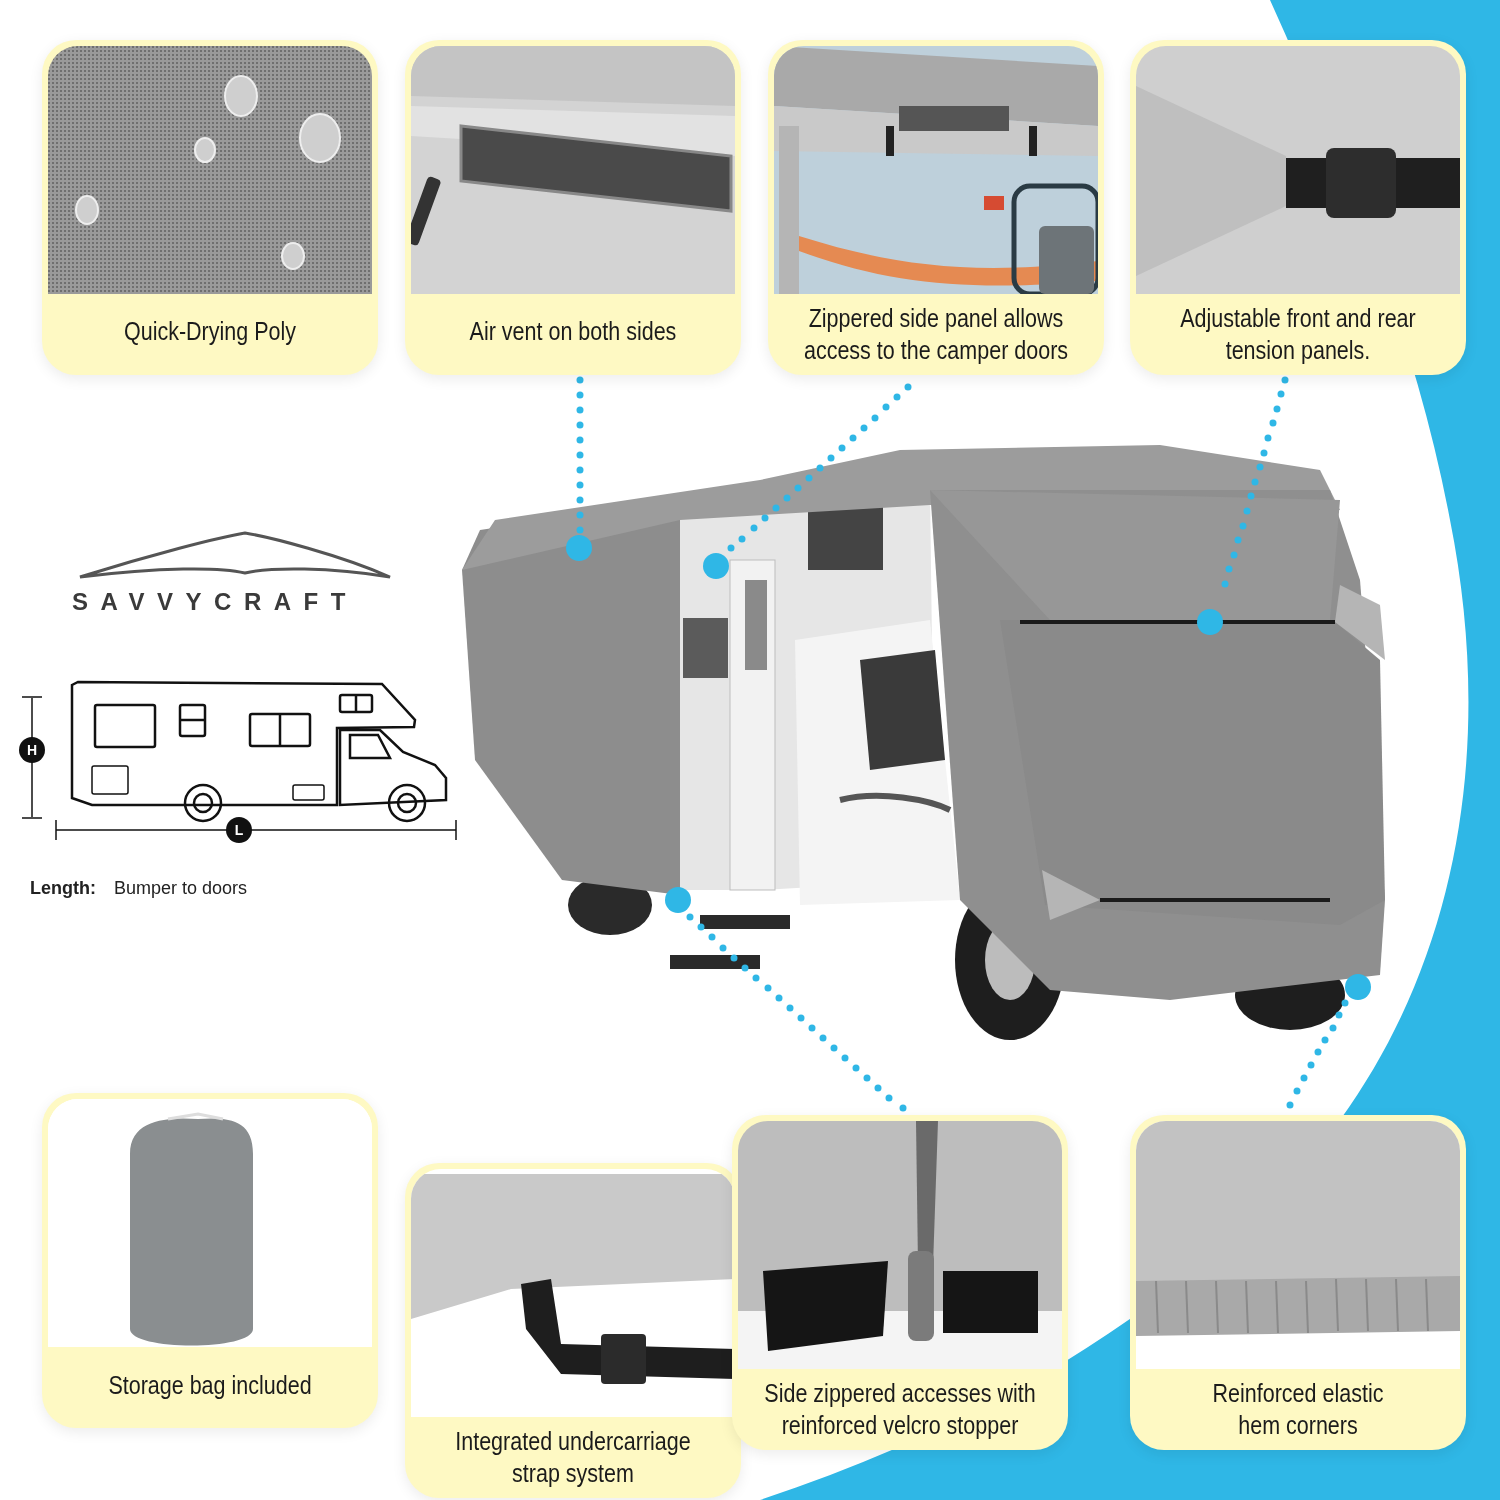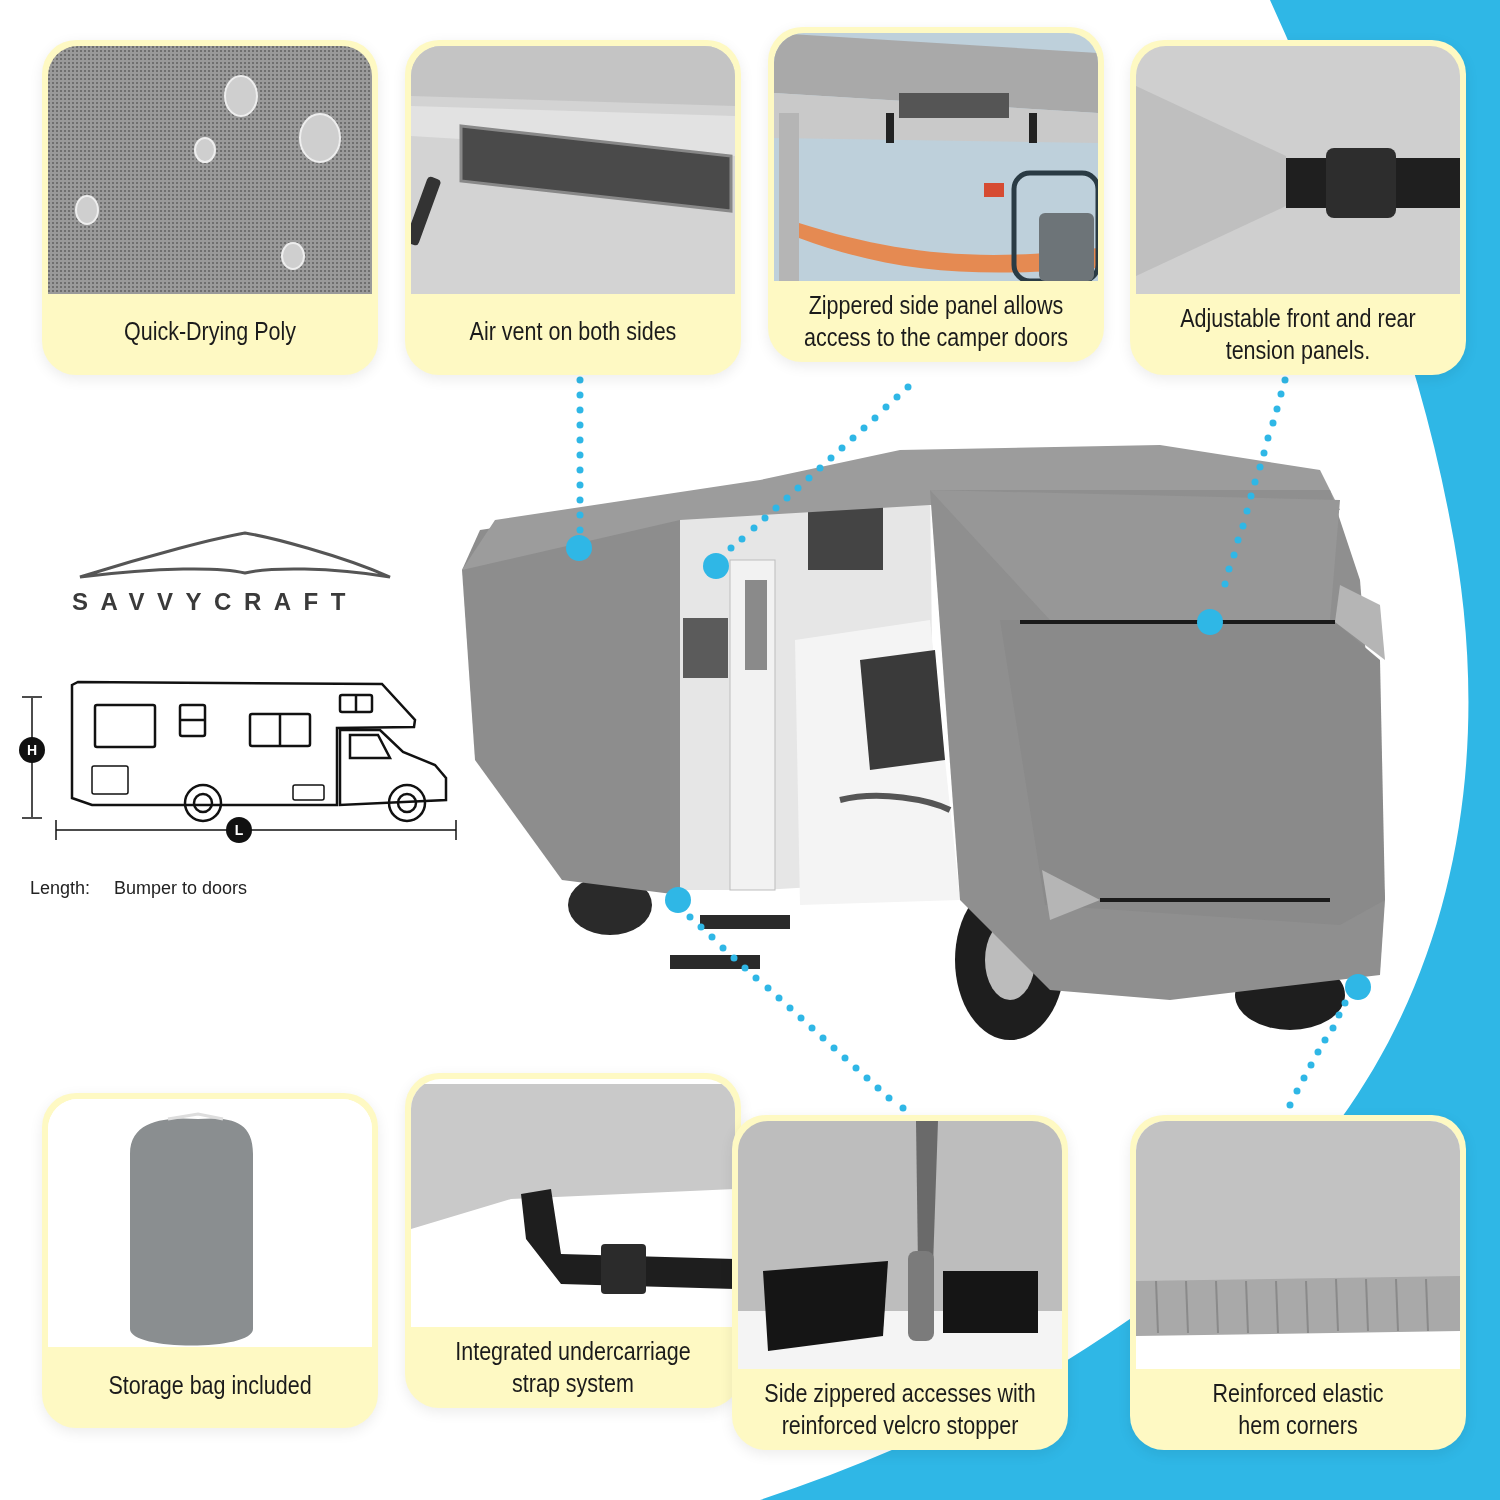--- a/index.html
+++ b/index.html
@@ -28,21 +28,21 @@
   }
   .callout-svg { position:absolute; left:0; top:0; width:1500px; height:1500px; pointer-events:none; }
   .logo { position:absolute; left:70px; top:525px; width:335px; height:90px; }
   .logo-text {
     position:absolute; left:72px; top:588px; width:330px;
     font-size:24px; letter-spacing:12.5px; color:#3a3a3a; font-weight:bold;
   }
   .diagram { position:absolute; left:10px; top:660px; width:460px; height:190px; }
   .measure { position:absolute; left:30px; top:878px; width:460px; font-size:18px; color:#222; }
   .measure .row { display:flex; margin-bottom:16px; line-height:21px; }
-  .measure .k { font-weight:normal; width:84px; flex:none; }
+  .measure .k { font-weight:bold; width:84px; flex:none; }
   .measure .v { flex:1; }
   .rv { position:absolute; left:440px; top:430px; width:960px; height:640px; }
 </style>
 </head>
 <body>
 
 <div class="bg-white-area"></div>
 
 <svg class="blue-swoosh" viewBox="0 0 1500 1500">
   <path d="M1270 0 L1500 0 L1500 1500 L760 1500 C1000 1420 1200 1300 1340 1120 C1470 940 1490 720 1450 520 C1420 360 1360 200 1270 0 Z" fill="#2fb7e6"></path>
@@ -204,21 +204,21 @@
     <path d="M0 0 L324 0 L324 60 L0 50 Z" fill="#c4c4c4"></path>
     <path d="M0 60 L324 70 L324 110 L0 90 Z" fill="#e2e2e2"></path>
     <path d="M50 80 L320 110 L320 165 L50 135 Z" fill="#4a4a4a" stroke="#888" stroke-width="3"></path>
     <rect x="5" y="130" width="14" height="70" rx="4" fill="#333" transform="rotate(20 12 165)"></rect>
   </svg>
   <div class="caption" style="top:275px;">
     <div>Air vent on both sides</div>
   </div>
 </div>
 
-<div class="card" style="left:768px; top:27px; width:336px; height:335px;">
+<div class="card" style="left:768px; top:40px; width:336px; height:335px;">
   <svg class="photo" viewBox="0 0 324 248" preserveAspectRatio="none" style="width:324px;">
     <rect width="324" height="248" fill="#bed0db"></rect>
     <path d="M0 0 L324 20 L324 80 L0 60 Z" fill="#a9a9a9"></path>
     <path d="M0 60 L324 80 L324 110 L0 105 Z" fill="#c9c9c9"></path>
     <rect x="125" y="60" width="110" height="25" fill="#555"></rect>
     <rect x="112" y="80" width="8" height="30" fill="#222"></rect>
       <rect x="255" y="80" width="8" height="30" fill="#222"></rect>
     <rect x="5" y="80" width="20" height="168" fill="#b5b5b5"></rect>
     <path d="M25 190 C120 220 200 230 324 215 L324 235 C200 245 120 240 25 205 Z" fill="#e58a52"></path>
     <rect x="240" y="140" width="84" height="108" rx="16" fill="none" stroke="#2a3b44" stroke-width="5"></rect>
@@ -293,21 +293,21 @@
   <svg class="photo" viewBox="0 0 324 248" preserveAspectRatio="none" style="width:324px; background:#fff;">
     <rect width="324" height="248" fill="#fff"></rect>
     <path d="M82 55 C82 20 120 18 150 20 C180 18 205 20 205 55 L205 230 C205 252 82 252 82 230 Z" fill="#8a8e90"></path>
     <path d="M120 20 L150 15 L175 20" stroke="#ddd" stroke-width="3" fill="none"></path>
   </svg>
   <div class="caption" style="top:276px;">
     <div>Storage bag included</div>
   </div>
 </div>
 
-<div class="card" style="left:405px; top:1073px; width:336px; height:335px;">
+<div class="card" style="left:405px; top:1163px; width:336px; height:335px;">
   <svg class="photo" viewBox="0 0 324 248" preserveAspectRatio="none" style="width:324px;">
     <rect width="324" height="248" fill="#fff"></rect>
     <path d="M0 5 L324 5 L324 110 L100 120 L0 150 Z" fill="#c9c9c9"></path>
     <path d="M110 115 L140 110 L150 175 L324 180 L324 210 L150 205 L115 160 Z" fill="#1e1e1e"></path>
     <rect x="190" y="165" width="45" height="50" rx="4" fill="#2b2b2b"></rect>
   </svg>
   <div class="caption" style="top:262px;">
     <div>Integrated undercarriage</div>
     <div>strap system</div>
   </div>

